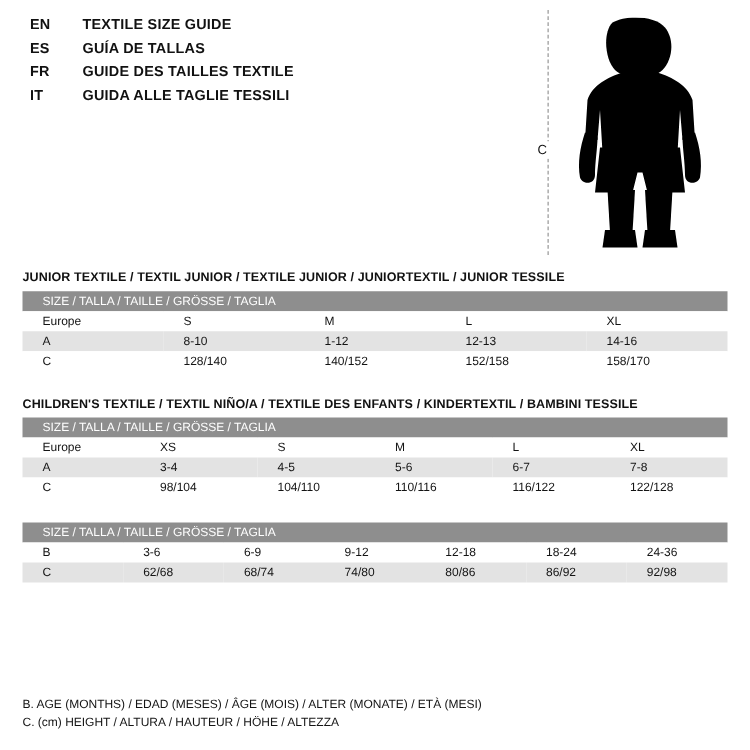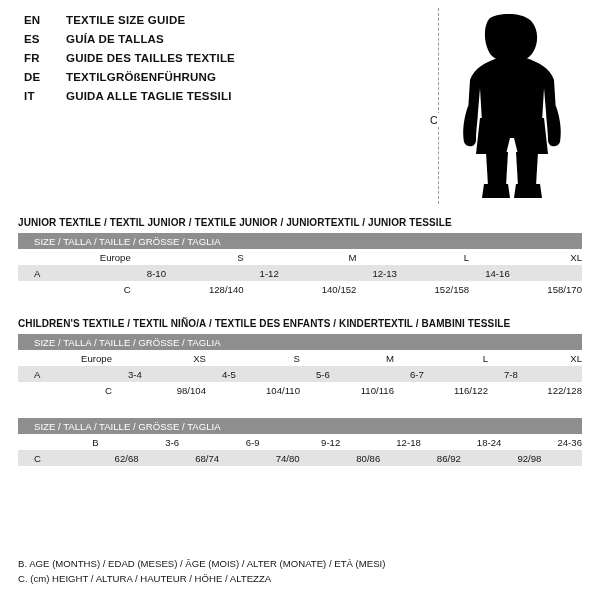--- a/index.html
+++ b/index.html
@@ -108,21 +108,20 @@
     background: #8e8e8e;
     color: #ffffff;
     font-size: 9.6px;
     height: 16px;
   }
   tr.shade td {
     background: #e3e3e3;
   }
   tr.plain td {
     background: #ffffff;
-    text-align: right;
   }
   td.label-col {
     width: 84px;
   }
 
   
   .legend {
     position: absolute;
     left: 18px;
     bottom: 14px;
@@ -144,24 +143,20 @@
       <span class="lang-code">EN</span>
       <span class="lang-title">TEXTILE SIZE GUIDE</span>
     </div>
     <div class="lang-row">
       <span class="lang-code">ES</span>
       <span class="lang-title">GUÍA DE TALLAS</span>
     </div>
     <div class="lang-row">
       <span class="lang-code">FR</span>
       <span class="lang-title">GUIDE DES TAILLES TEXTILE</span>
-    </div>
-    <div class="lang-row">
-      <span class="lang-code">DE</span>
-      <span class="lang-title">TEXTILGRÖßENFÜHRUNG</span>
     </div>
     <div class="lang-row">
       <span class="lang-code">IT</span>
       <span class="lang-title">GUIDA ALLE TAGLIE TESSILI</span>
     </div>
   </div>
 
   <div class="figure-area">
     <div class="dash-line"></div>
     <div class="c-label">C</div>

